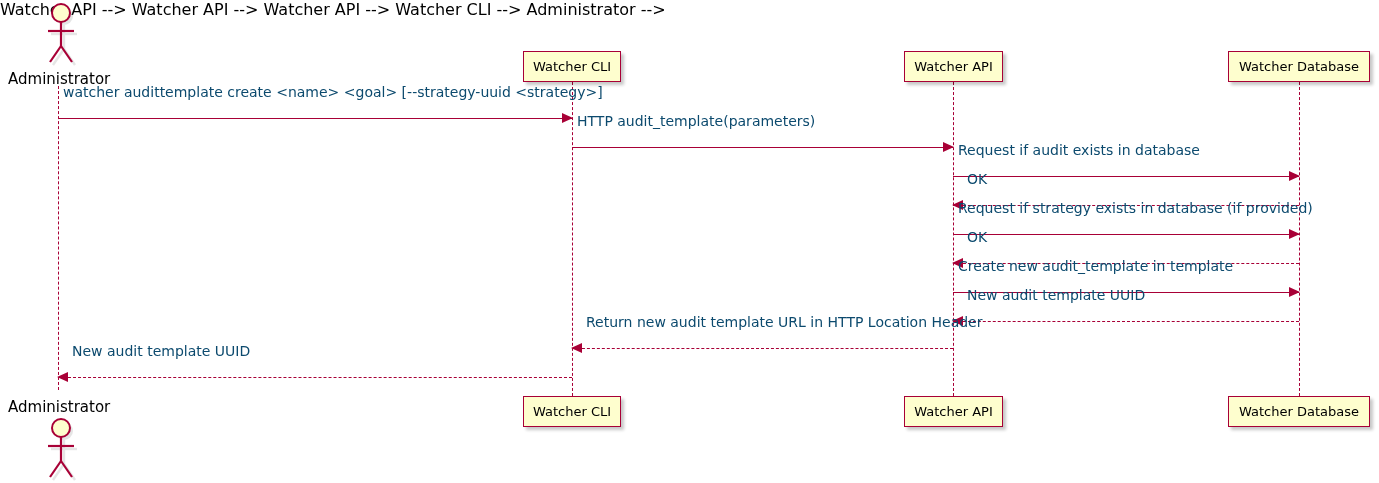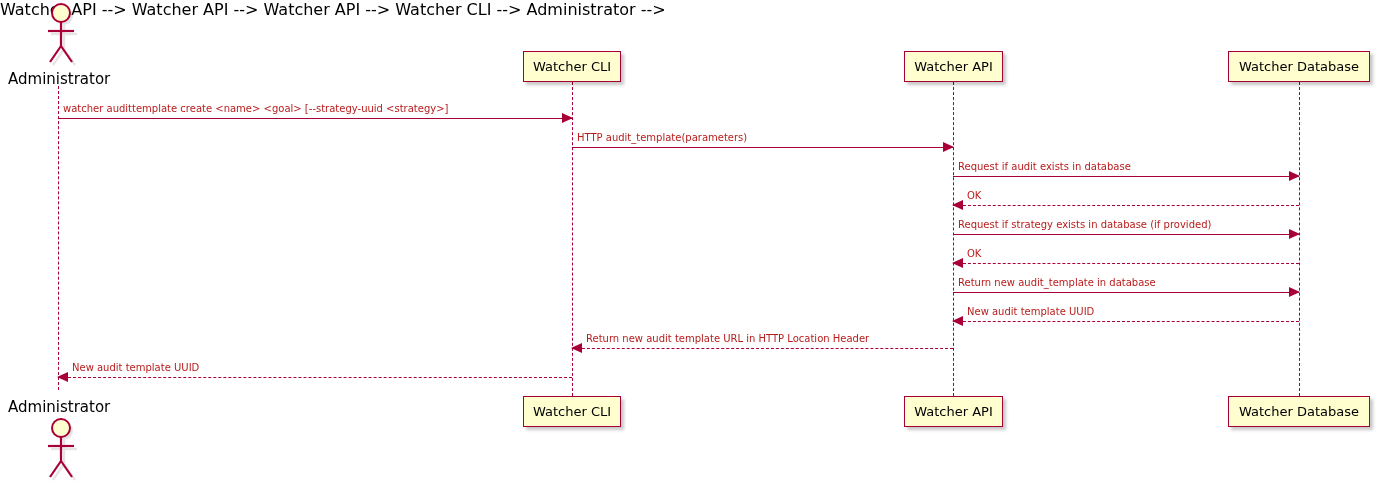--- a/index.html
+++ b/index.html
@@ -80,23 +80,23 @@
   .msg.to-right .head {
     right: -1px;
     border-left: 11px solid #A80036;
   }
   .msg.to-left .head {
     left: -1px;
     border-right: 11px solid #A80036;
   }
   .msg .label {
     position: absolute;
-    bottom: 4px;
-    font-size: 10px;
-    color: #b91c1c;
+    bottom: 19px;
+    font-size: 14px;
+    color: #0c4a6e;
     white-space: nowrap;
     line-height: 1;
   }
   .msg.to-right .label { left: 5px; }
   .msg.to-left  .label { left: 14px; }
 </style>
 </head>
 <body>
 
 <div id="diagram">
@@ -200,21 +200,21 @@
   <div class="msg to-left dashed" style="left:953px; top:263px; width:346px;">
     <div class="line"></div>
     <div class="head"></div>
     <div class="label">OK</div>
   </div>
 
   
   <div class="msg to-right" style="left:953px; top:292px; width:346px;">
     <div class="line"></div>
     <div class="head"></div>
-    <div class="label">Return new audit_template in database</div>
+    <div class="label">Create new audit_template in template</div>
   </div>
 
    Watcher API --&gt;
   <div class="msg to-left dashed" style="left:953px; top:321px; width:346px;">
     <div class="line"></div>
     <div class="head"></div>
     <div class="label">New audit template UUID</div>
   </div>
 
    Watcher CLI --&gt;

